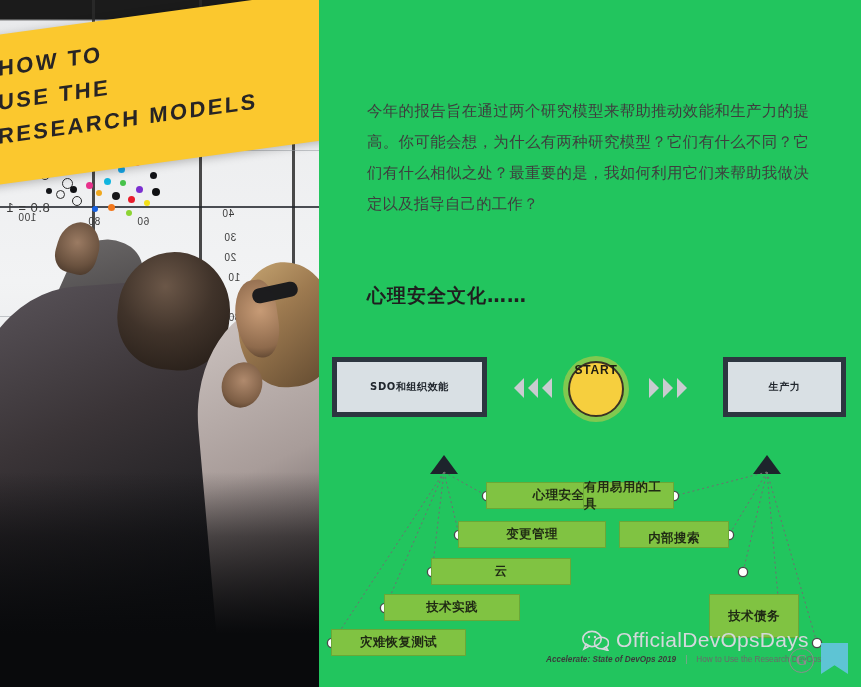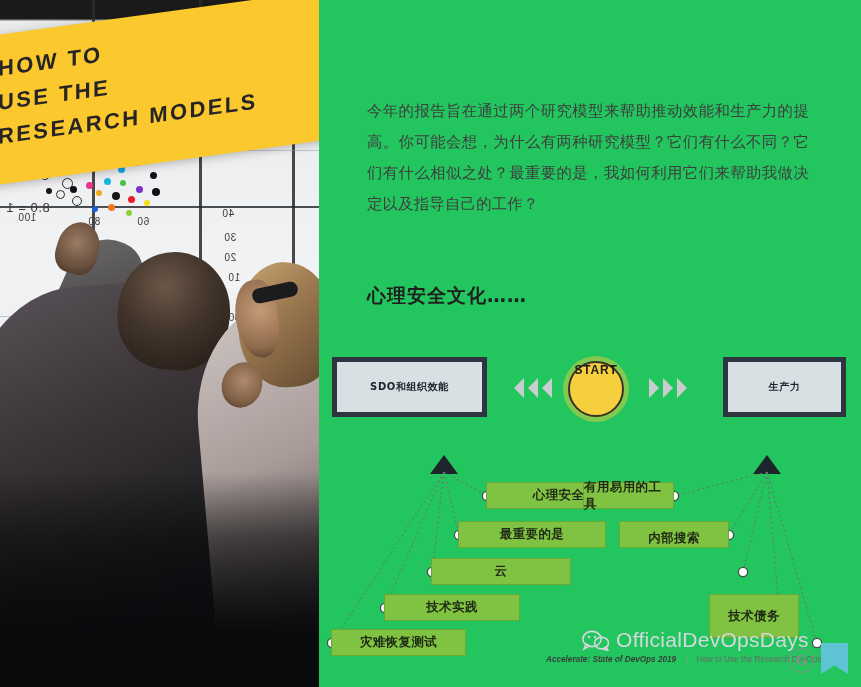--- a/index.html
+++ b/index.html
@@ -471,21 +471,21 @@
       </div>
 
       <div class="start-circle" style="left:249px; top:1px;">
         <span>START</span>
       </div>
 
       <div class="node-box green-box" style="left:167px; top:122px; width:171px; height:27px;">
         <span>心理安全文化</span>
       </div>
       <div class="node-box green-box" style="left:139px; top:161px; width:148px; height:27px;">
-        <span>最重要的是</span>
+        <span>变更管理</span>
       </div>
       <div class="node-box green-box" style="left:112px; top:198px; width:140px; height:27px;">
         <span>云</span>
       </div>
       <div class="node-box green-box" style="left:65px; top:234px; width:136px; height:27px;">
         <span>技术实践</span>
       </div>
       <div class="node-box green-box" style="left:12px; top:269px; width:135px; height:27px;">
         <span>灾难恢复测试</span>
       </div>

